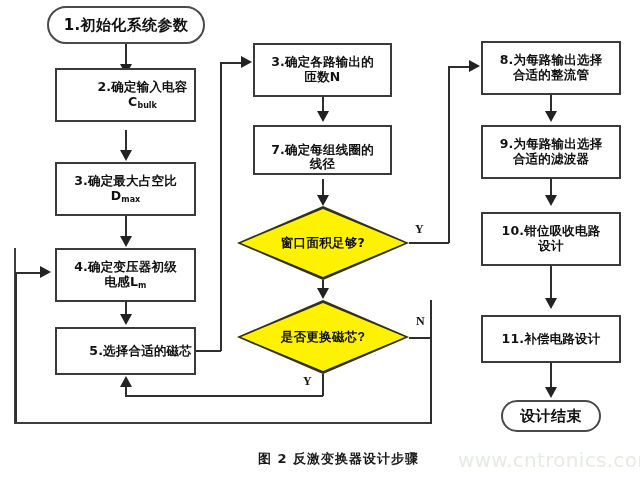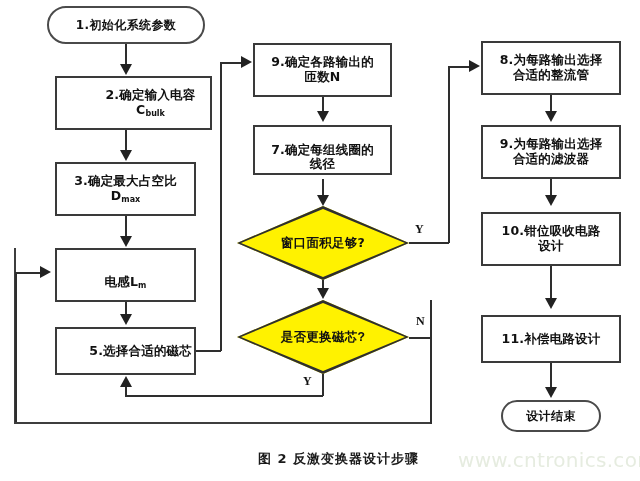--- a/index.html
+++ b/index.html
@@ -55,21 +55,21 @@
     box-sizing: border-box;
     background: #ffffff;
     border: 2px solid #4a4a4a;
     border-radius: 22px;
     display: flex;
     align-items: center;
     justify-content: center;
     text-align: center;
     color: #111111;
     font-weight: bold;
-    font-size: 12px;
+    font-size: 15px;
     letter-spacing: 0.4px;
   }
   
   .decision {
     position: absolute;
     box-sizing: border-box;
   }
   .decision .shape {
     position: absolute;
     inset: 0;
@@ -158,62 +158,62 @@
   <div class="frame" style="left:14px; top:248px; width:418px; height:176px; border-left-width:2px; border-top-width:0; border-right-width:0; border-bottom-width:2px;"></div>
   <div class="ln vline" style="left:430px; top:300px; width:2px; height:124px;"></div>
 
   <div class="terminal" style="left:47px; top:6px; width:158px; height:38px;">
     <span class="txt">1.初始化系统参数</span>
   </div>
 
   <div class="ln vline" style="left:125px; top:44px; height:22px;"></div>
   <div class="arrow-down" style="left:120px; top:64px;"></div>
 
-  <div class="node" style="left:55px; top:76px; width:157px; height:54px;padding-left:36px;">
+  <div class="node" style="left:55px; top:68px; width:141px; height:54px;padding-left:36px;">
     <span class="txt">
       <span>2.确定输入电容</span><br>
       <span><span>C</span><sub>bulk</sub></span>
     </span>
   </div>
   <div class="ln vline" style="left:125px; top:130px; height:22px;"></div>
   <div class="arrow-down" style="left:120px; top:150px;"></div>
 
   <div class="node" style="left:55px; top:162px; width:141px; height:54px;">
     <span class="txt">
       <span>3.确定最大占空比</span><br>
       <span><span>D</span><sub>max</sub></span>
     </span>
   </div>
   <div class="ln vline" style="left:125px; top:216px; height:22px;"></div>
   <div class="arrow-down" style="left:120px; top:236px;"></div>
 
   <div class="node" style="left:55px; top:248px; width:141px; height:54px;">
     <span class="txt">
-      <br>
+      <span>4.确定变压器初级</span><br>
       <span><span>电感L</span><sub>m</sub></span>
     </span>
   </div>
   <div class="ln vline" style="left:125px; top:302px; height:16px;"></div>
   <div class="arrow-down" style="left:120px; top:314px;"></div>
 
   <div class="node" style="left:55px; top:327px; width:141px; height:48px;text-align:right;">
     <span class="txt">5.选择合适的磁芯</span>
   </div>
 
   <div class="ln hline" style="left:196px; top:350px; width:25px;"></div>
   <div class="ln vline" style="left:220px; top:62px; height:289px;"></div>
   <div class="ln hline" style="left:220px; top:62px; width:24px;"></div>
   <div class="arrow-right" style="left:241px; top:56px;"></div>
 
   <div class="ln hline" style="left:16px; top:272px; width:24px;"></div>
   <div class="arrow-right" style="left:40px; top:266px;"></div>
 
   <div class="node" style="left:253px; top:43px; width:139px; height:54px;">
     <span class="txt">
-      <span>9.确定各路输出的</span><br>
+      <span>3.确定各路输出的</span><br>
       <span>匝数N</span>
     </span>
   </div>
   <div class="ln vline" style="left:322px; top:97px; height:18px;"></div>
   <div class="arrow-down" style="left:317px; top:111px;"></div>
 
   <div class="node" style="left:253px; top:125px; width:139px; height:50px;align-items:flex-end;">
     <span class="txt">
       <span>7.确定每组线圈的</span><br>
       <span>线径</span>

